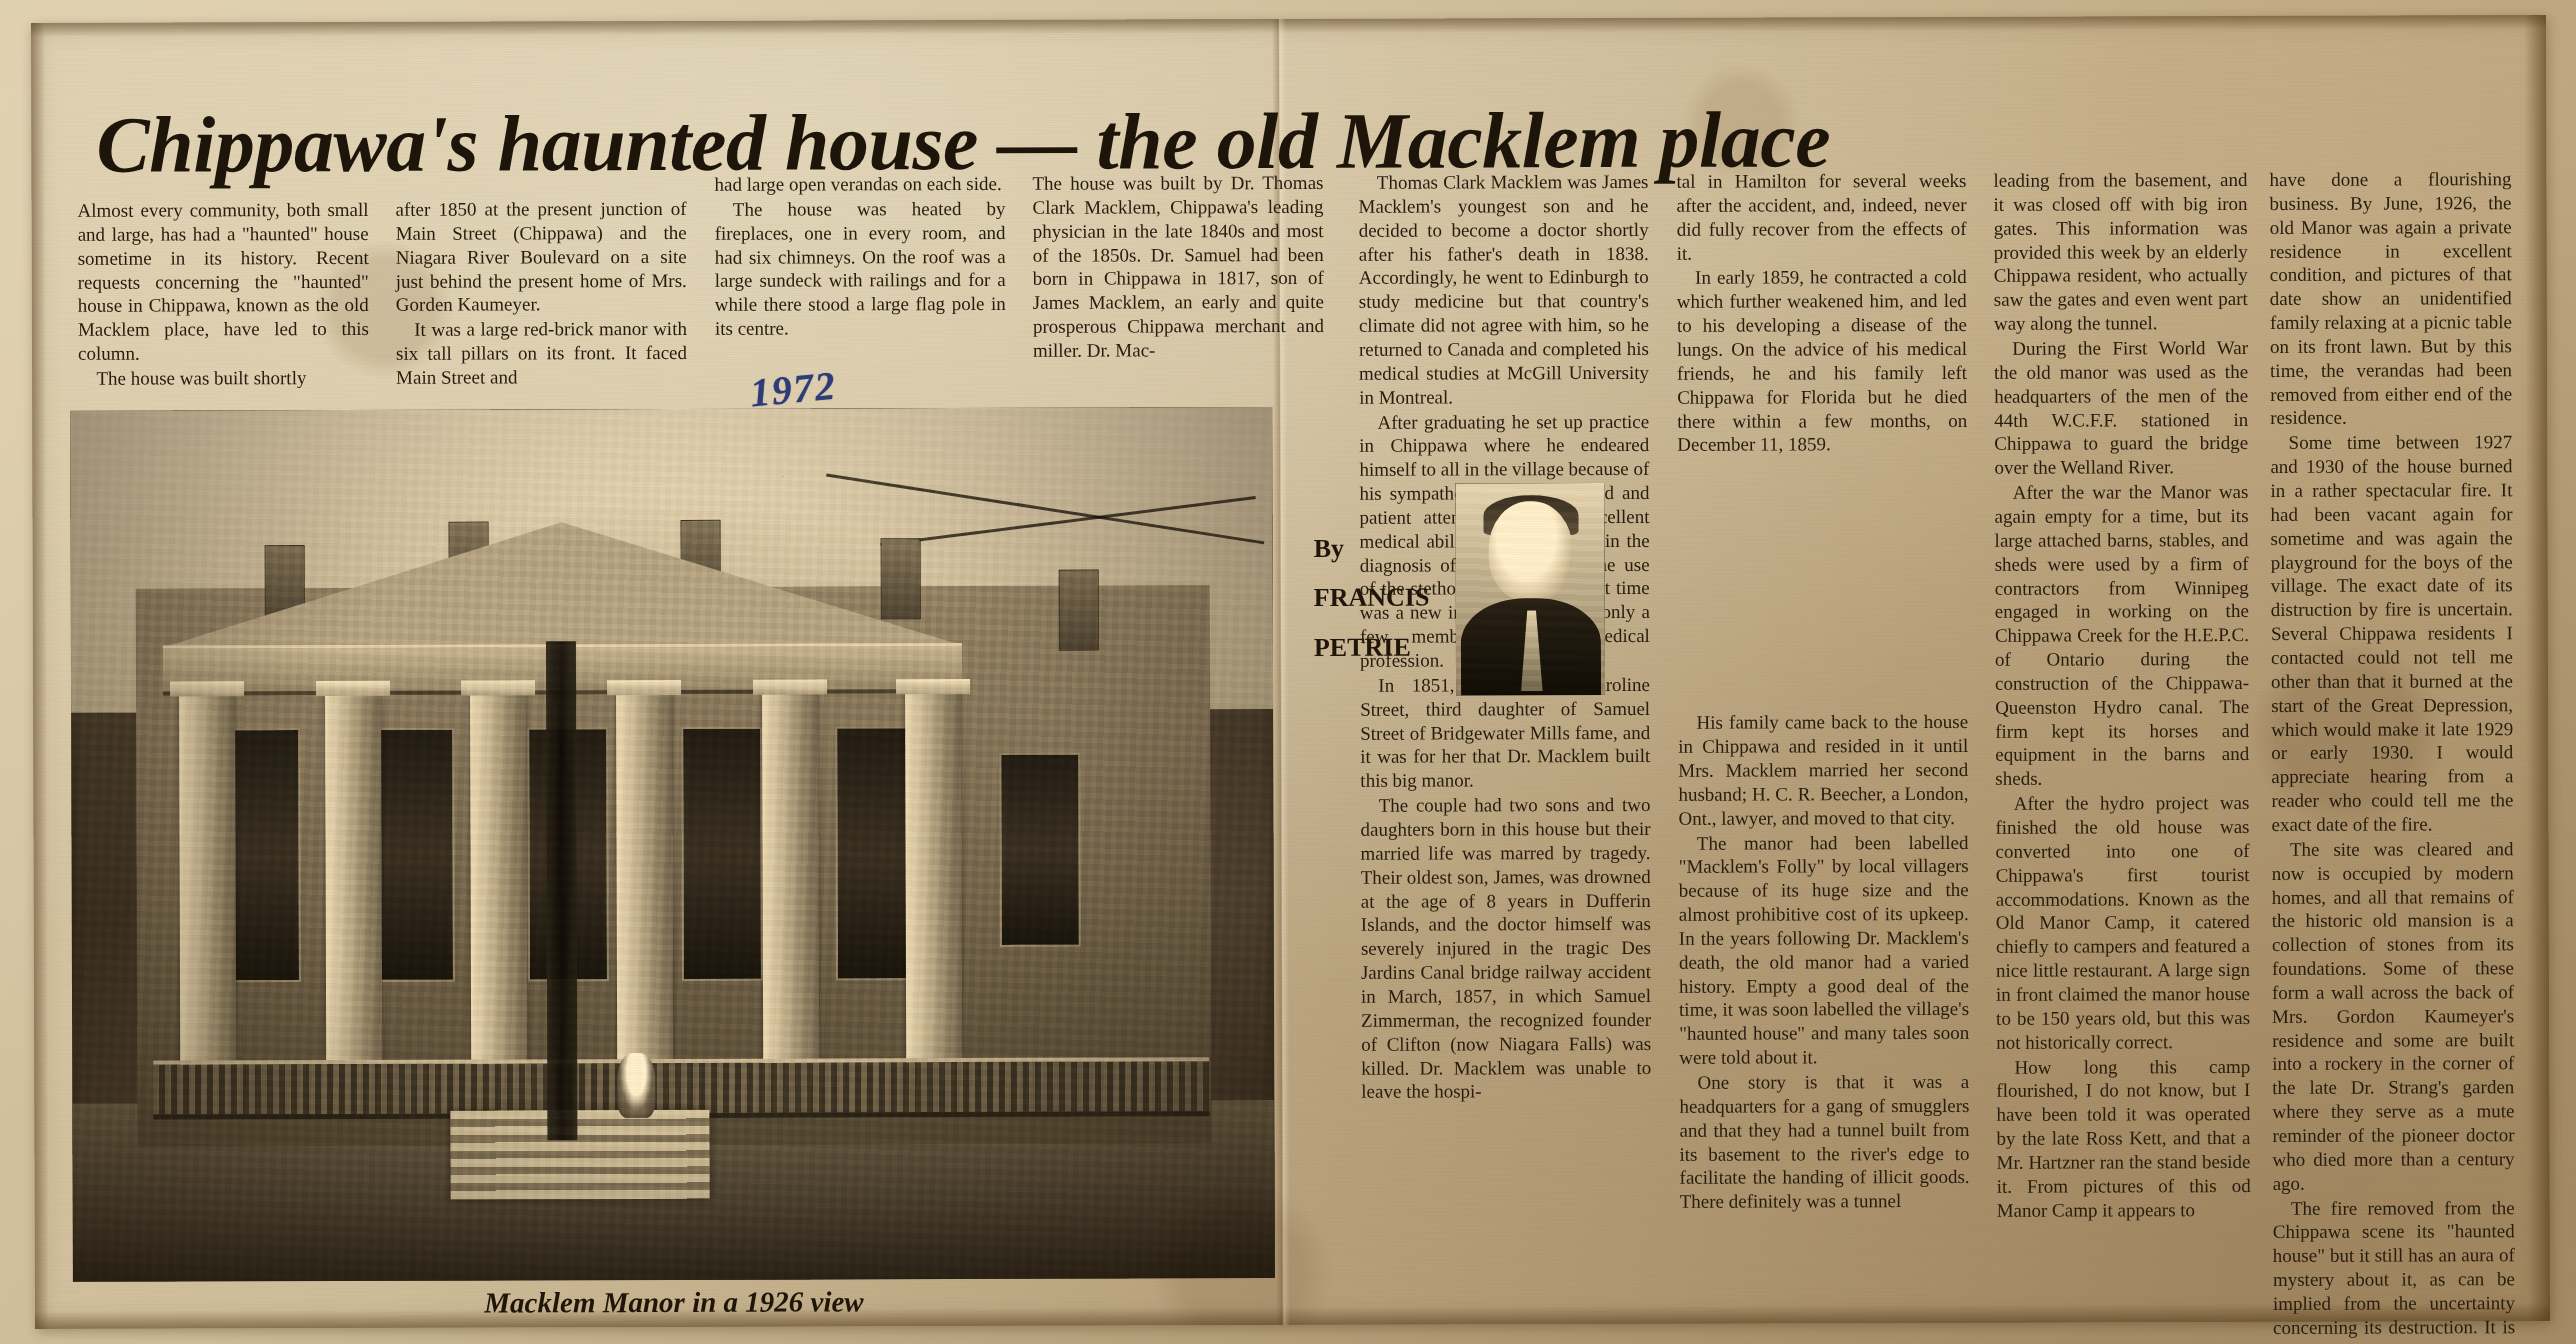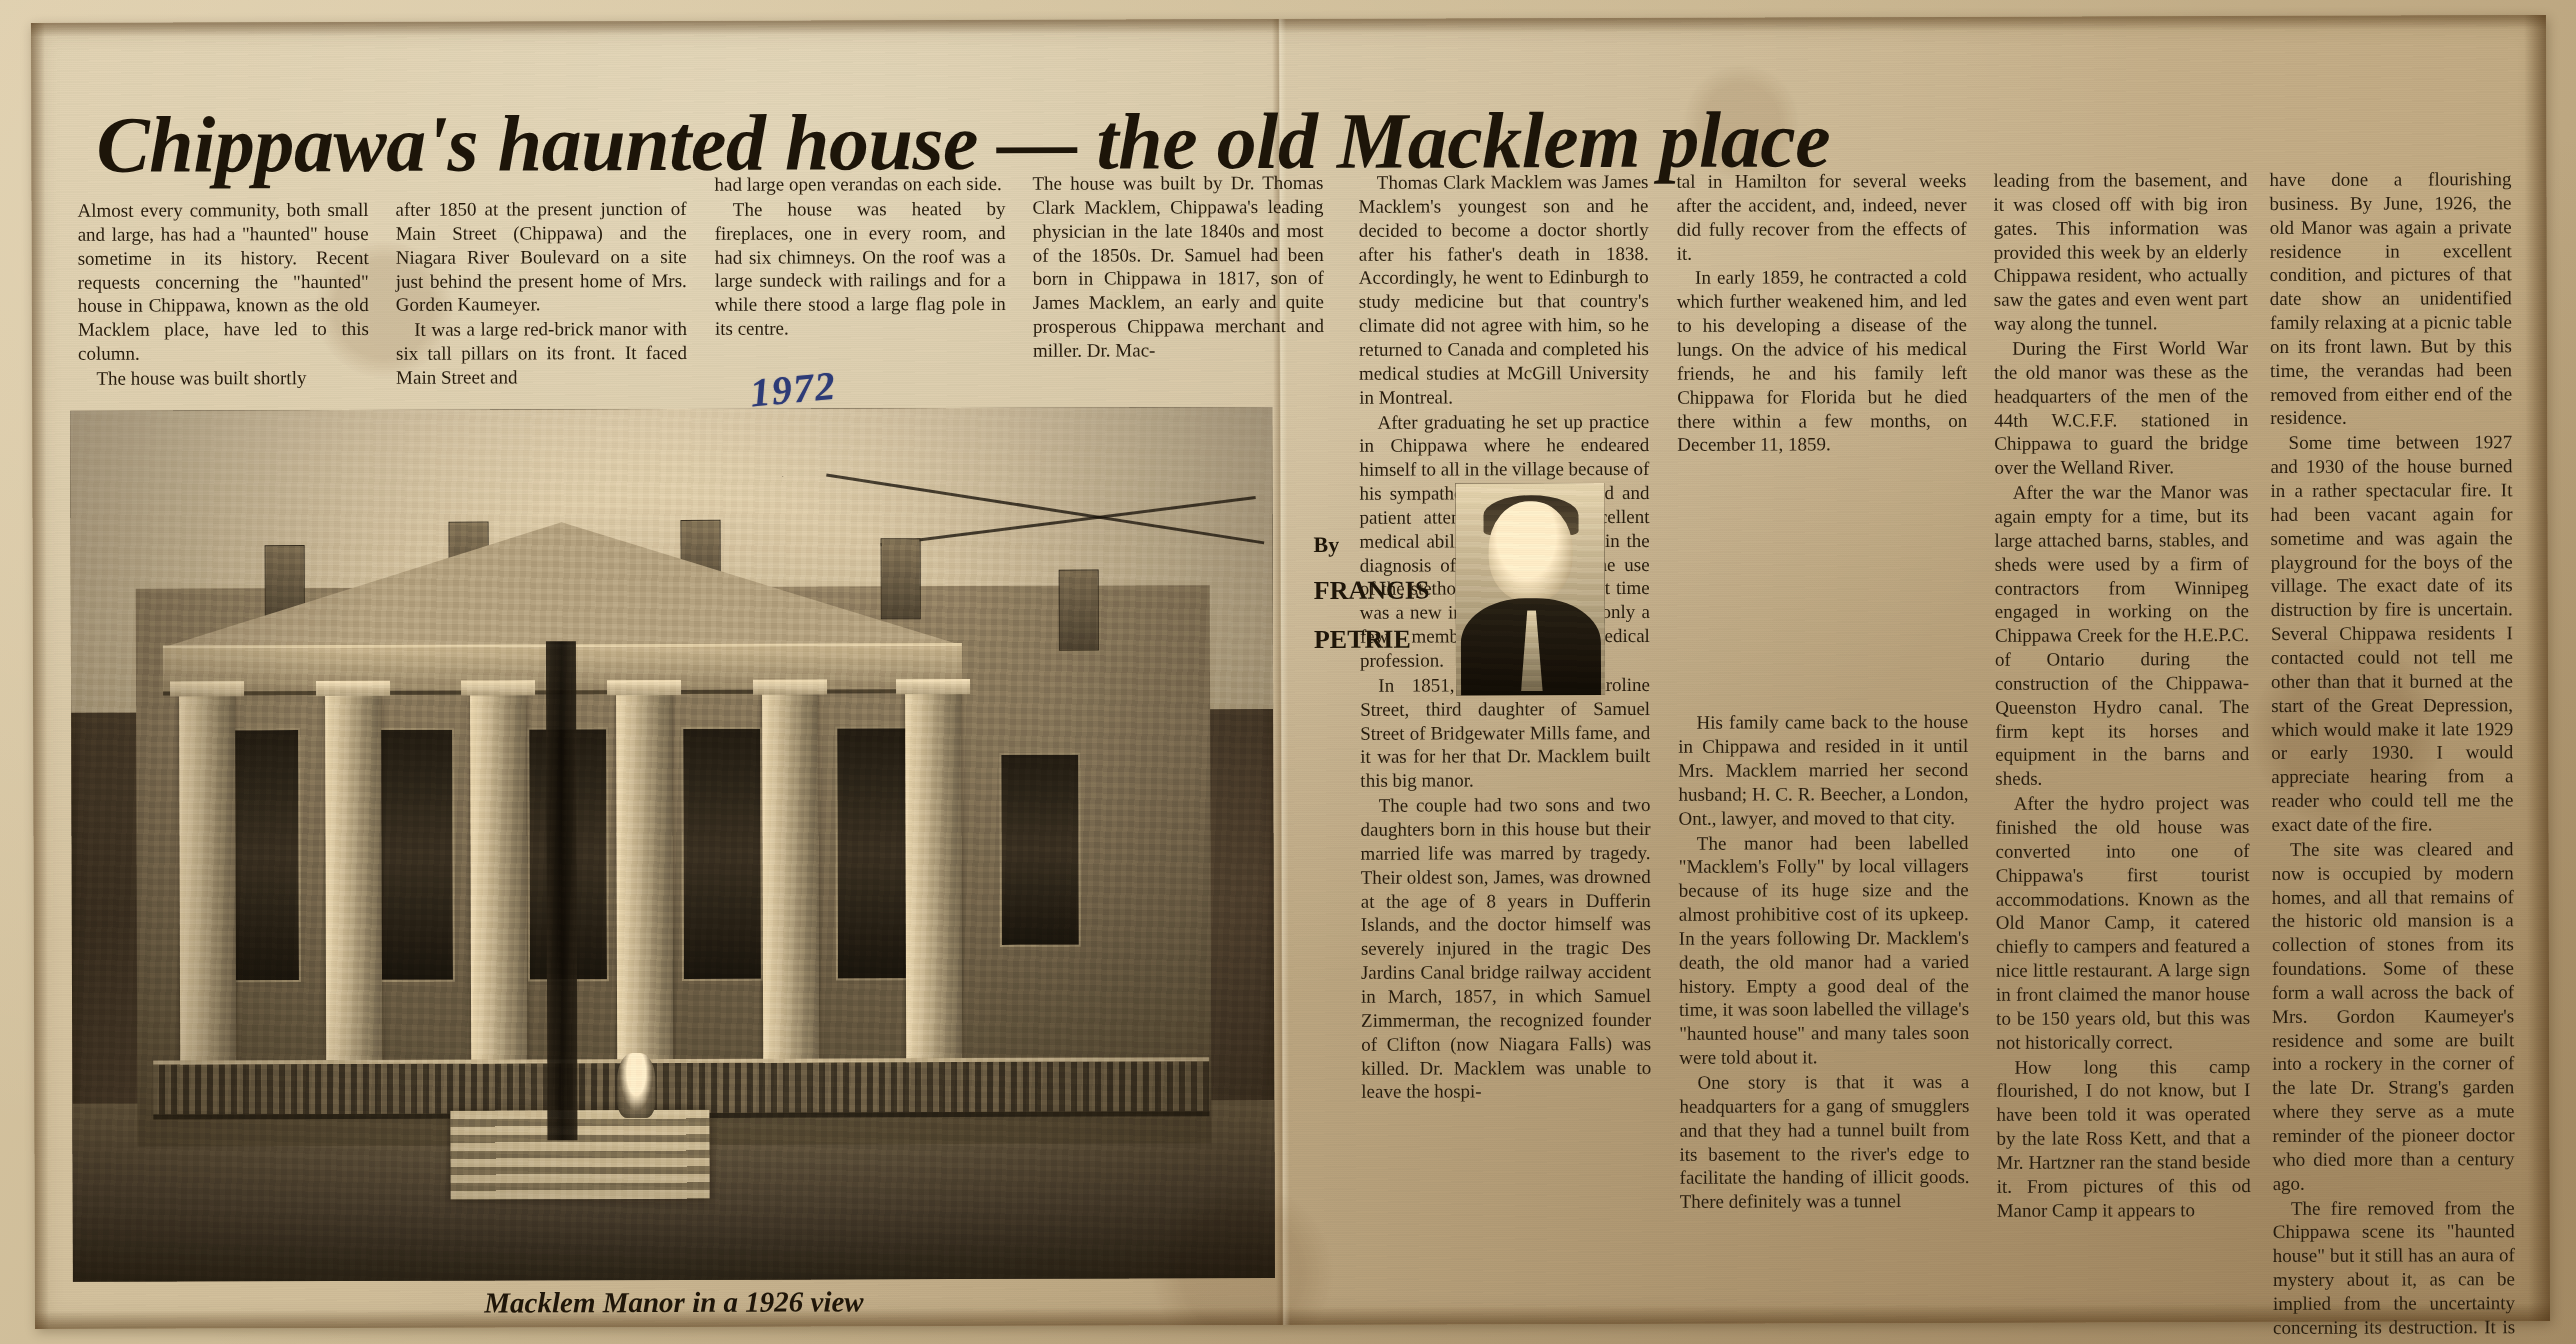--- a/index.html
+++ b/index.html
@@ -248,21 +248,21 @@
   
   #byline {
     position: absolute;
     left: 1281px; top: 505px;
     width: 135px;
     font-weight: 700;
     font-size: 26px;
     line-height: 1.9;
     color: #1f1609;
   }
-  #byline .by { font-size: 22px; }
+  #byline .by { font-size: 26px; }
   #portrait {
     position: absolute;
     left: 1423px; top: 465px;
     width: 149px; height: 212px;
     background: linear-gradient(170deg, #6b5b42 0%, #4b3e2b 60%, #33291b 100%);
     overflow: hidden;
     box-shadow: 0 0 9.7px rgba(30,18,4,0.5) inset;
     filter: sepia(0.3) contrast(1.05);
   }
   #portrait .bg  { position:absolute; inset:0; background: linear-gradient(180deg,#d2c7ab,#8b7c5e); }
@@ -333,21 +333,21 @@
       <div class="col" id="c6">
         <p class="noindent">tal in Hamilton for several weeks after the accident, and, indeed, never did fully recover from the effects of it.</p>
         <p>In early 1859, he contracted a cold which further weakened him, and led to his developing a disease of the lungs. On the advice of his medical friends, he and his family left Chippawa for Florida but he died there within a few months, on December 11, 1859.</p>
         <p style="margin-top:254px">His family came back to the house in Chippawa and resided in it until Mrs. Macklem married her second husband; H. C. R. Beecher, a London, Ont., lawyer, and moved to that city.</p>
         <p>The manor had been labelled "Macklem's Folly" by local villagers because of its huge size and the almost prohibitive cost of its upkeep. In the years following Dr. Macklem's death, the old manor had a varied history. Empty a good deal of the time, it was soon labelled the village's "haunted house" and many tales soon were told about it.</p>
         <p>One story is that it was a headquarters for a gang of smugglers and that they had a tunnel built from its basement to the river's edge to facilitate the handing of illicit goods. There definitely was a tunnel</p>
       </div>
 
       <div class="col" id="c7">
         <p class="noindent">leading from the basement, and it was closed off with big iron gates. This information was provided this week by an elderly Chippawa resident, who actually saw the gates and even went part way along the tunnel.</p>
-        <p>During the First World War the old manor was these as the headquarters of the men of the 44th W.C.F.F. stationed in Chippawa to guard the bridge over the Welland River.</p>
+        <p>During the First World War the old manor was used as the headquarters of the men of the 44th W.C.F.F. stationed in Chippawa to guard the bridge over the Welland River.</p>
         <p>After the war the Manor was again empty for a time, but its large attached barns, stables, and sheds were used by a firm of contractors from Winnipeg engaged in working on the Chippawa Creek for the H.E.P.C. of Ontario during the construction of the Chippawa-Queenston Hydro canal. The firm kept its horses and equipment in the barns and sheds.</p>
         <p>After the hydro project was finished the old house was converted into one of Chippawa's first tourist accommodations. Known as the Old Manor Camp, it catered chiefly to campers and featured a nice little restaurant. A large sign in front claimed the manor house to be 150 years old, but this was not historically correct.</p>
         <p>How long this camp flourished, I do not know, but I have been told it was operated by the late Ross Kett, and that a Mr. Hartzner ran the stand beside it. From pictures of this od Manor Camp it appears to</p>
       </div>
 
       <div class="col" id="c8">
         <p class="noindent">have done a flourishing business. By June, 1926, the old Manor was again a private residence in excellent condition, and pictures of that date show an unidentified family relaxing at a picnic table on its front lawn. But by this time, the verandas had been removed from either end of the residence.</p>
         <p>Some time between 1927 and 1930 of the house burned in a rather spectacular fire. It had been vacant again for sometime and was again the playground for the boys of the village. The exact date of its distruction by fire is uncertain. Several Chippawa residents I contacted could not tell me other than that it burned at the start of the Great Depression, which would make it late 1929 or early 1930. I would appreciate hearing from a reader who could tell me the exact date of the fire.</p>
         <p>The site was cleared and now is occupied by modern homes, and all that remains of the historic old mansion is a collection of stones from its foundations. Some of these form a wall across the back of Mrs. Gordon Kaumeyer's residence and some are built into a rockery in the corner of the late Dr. Strang's garden where they serve as a mute reminder of the pioneer doctor who died more than a century ago.</p>
         <p>The fire removed from the Chippawa scene its "haunted house" but it still has an aura of mystery about it, as can be implied from the uncertainty concerning its destruction. It is surprising how many people in this up-river village can recall it, yet know so little about it.</p>

